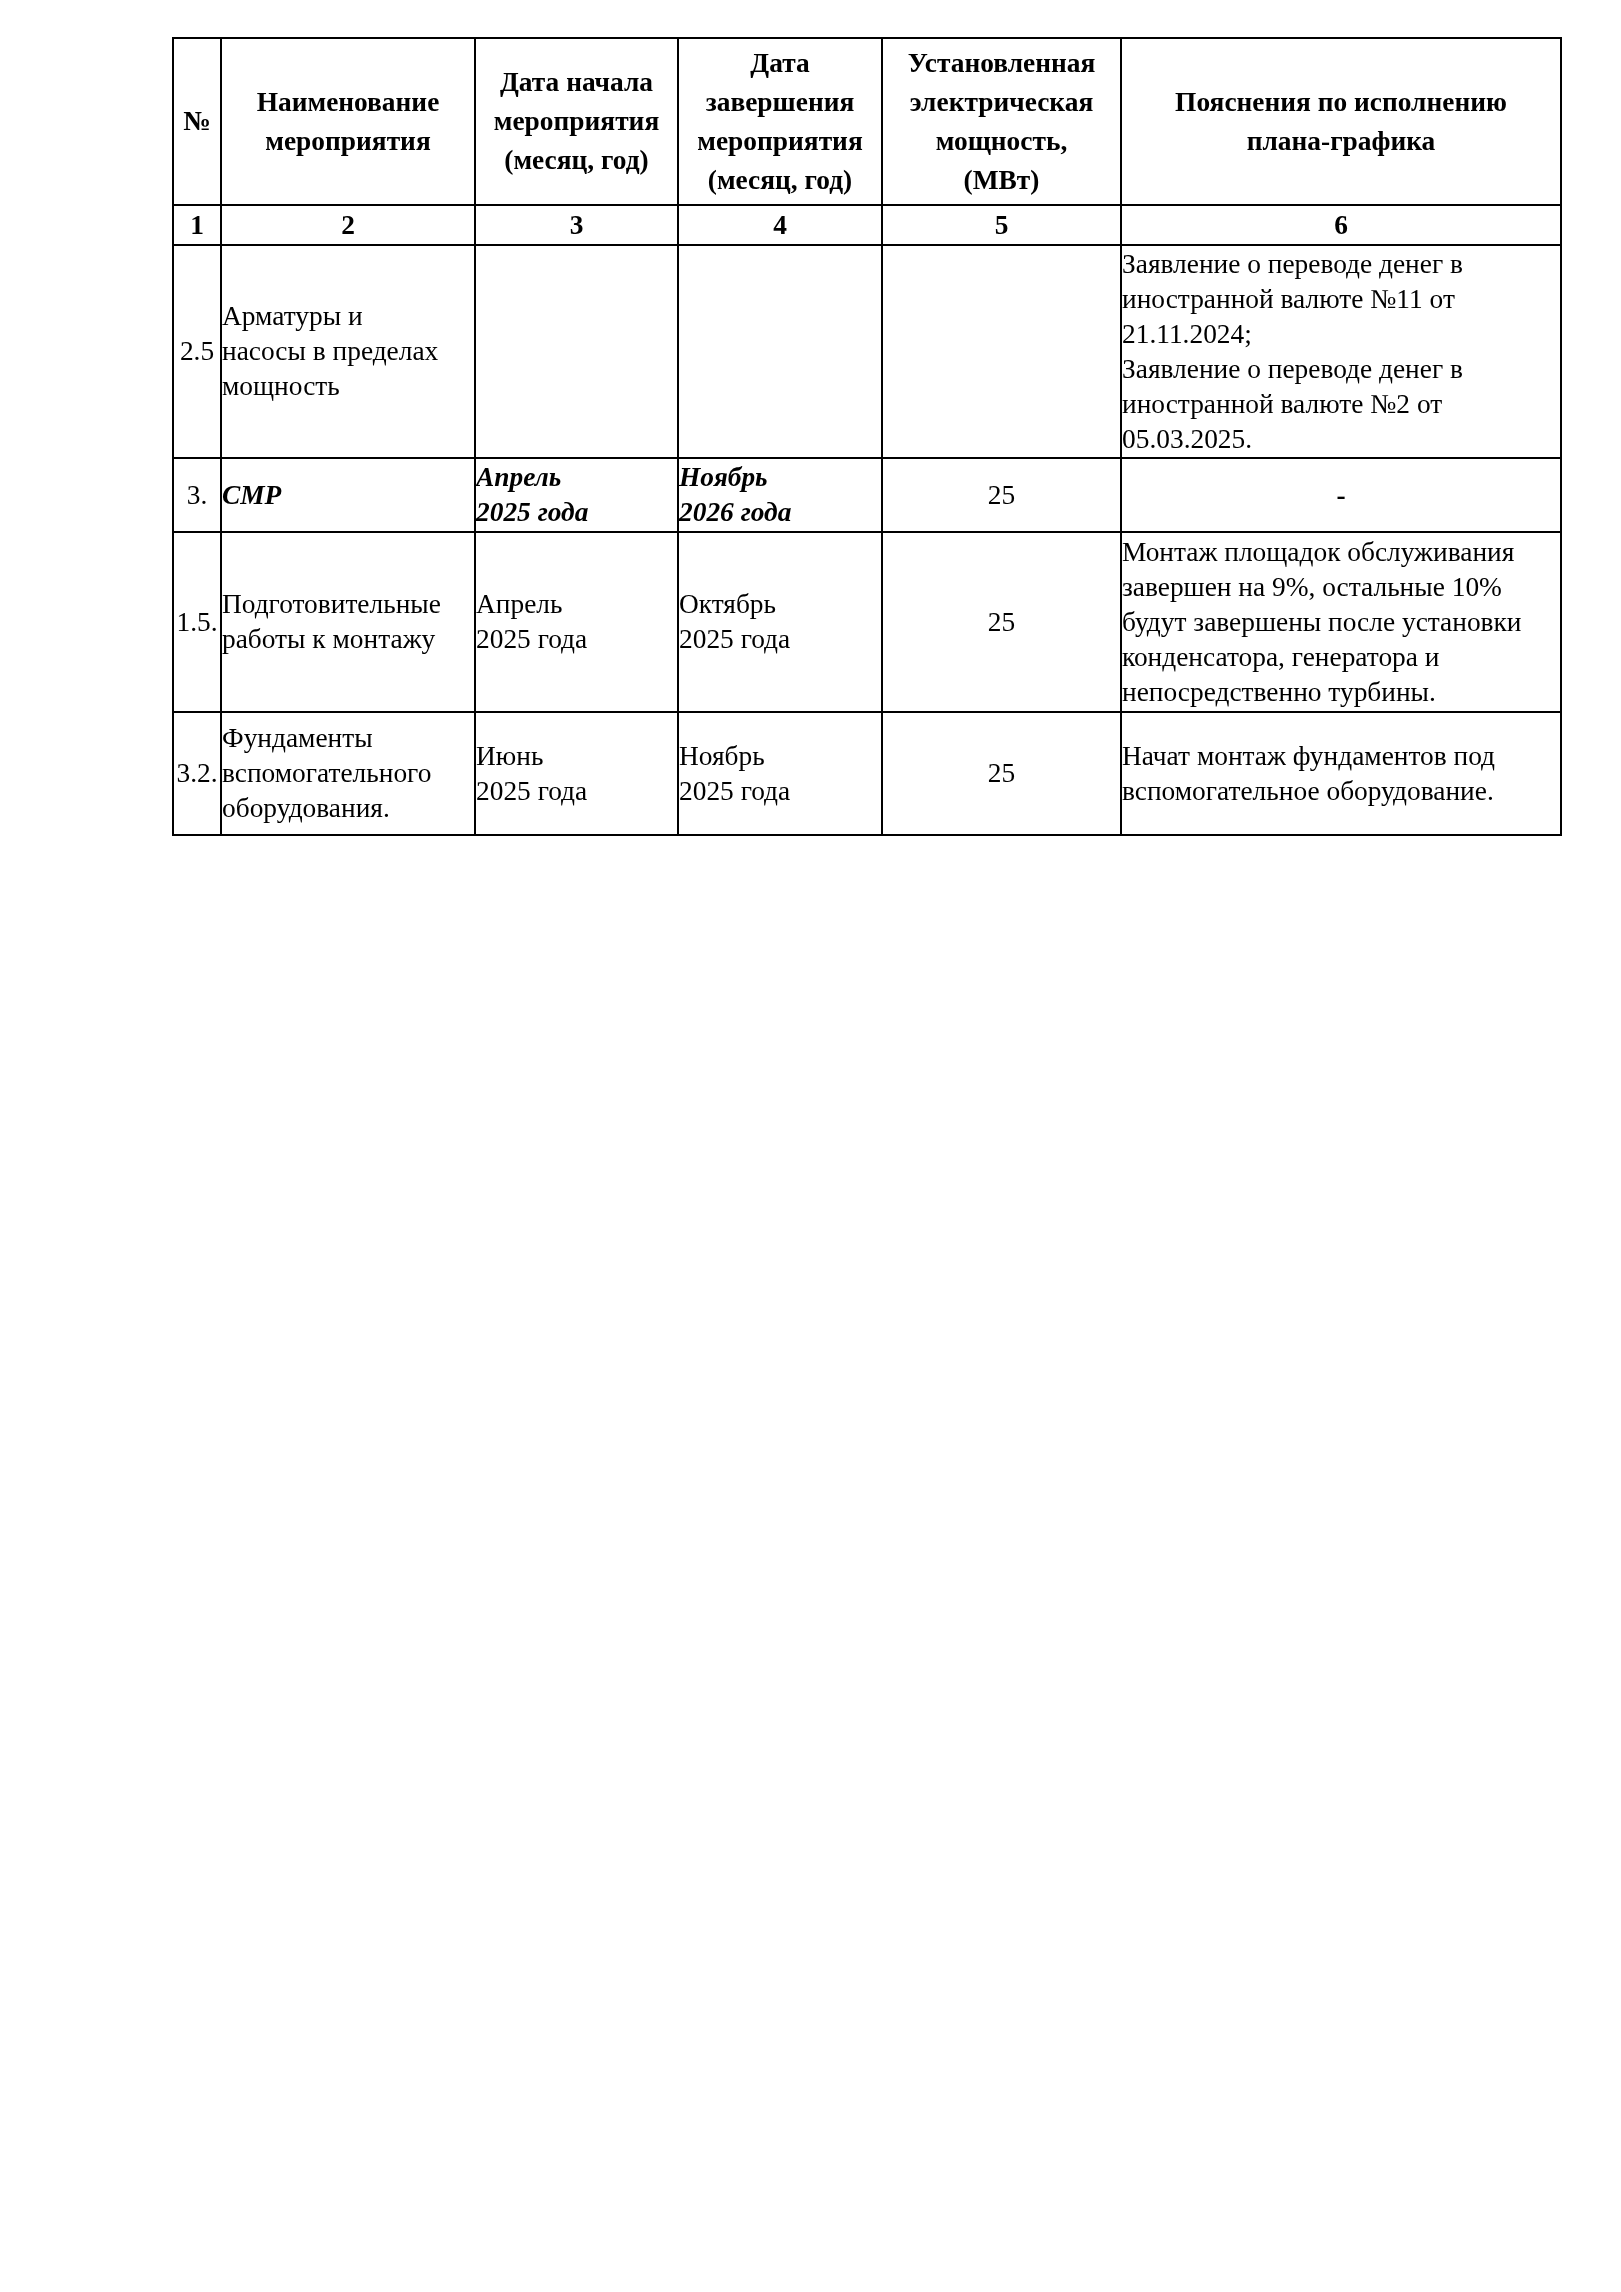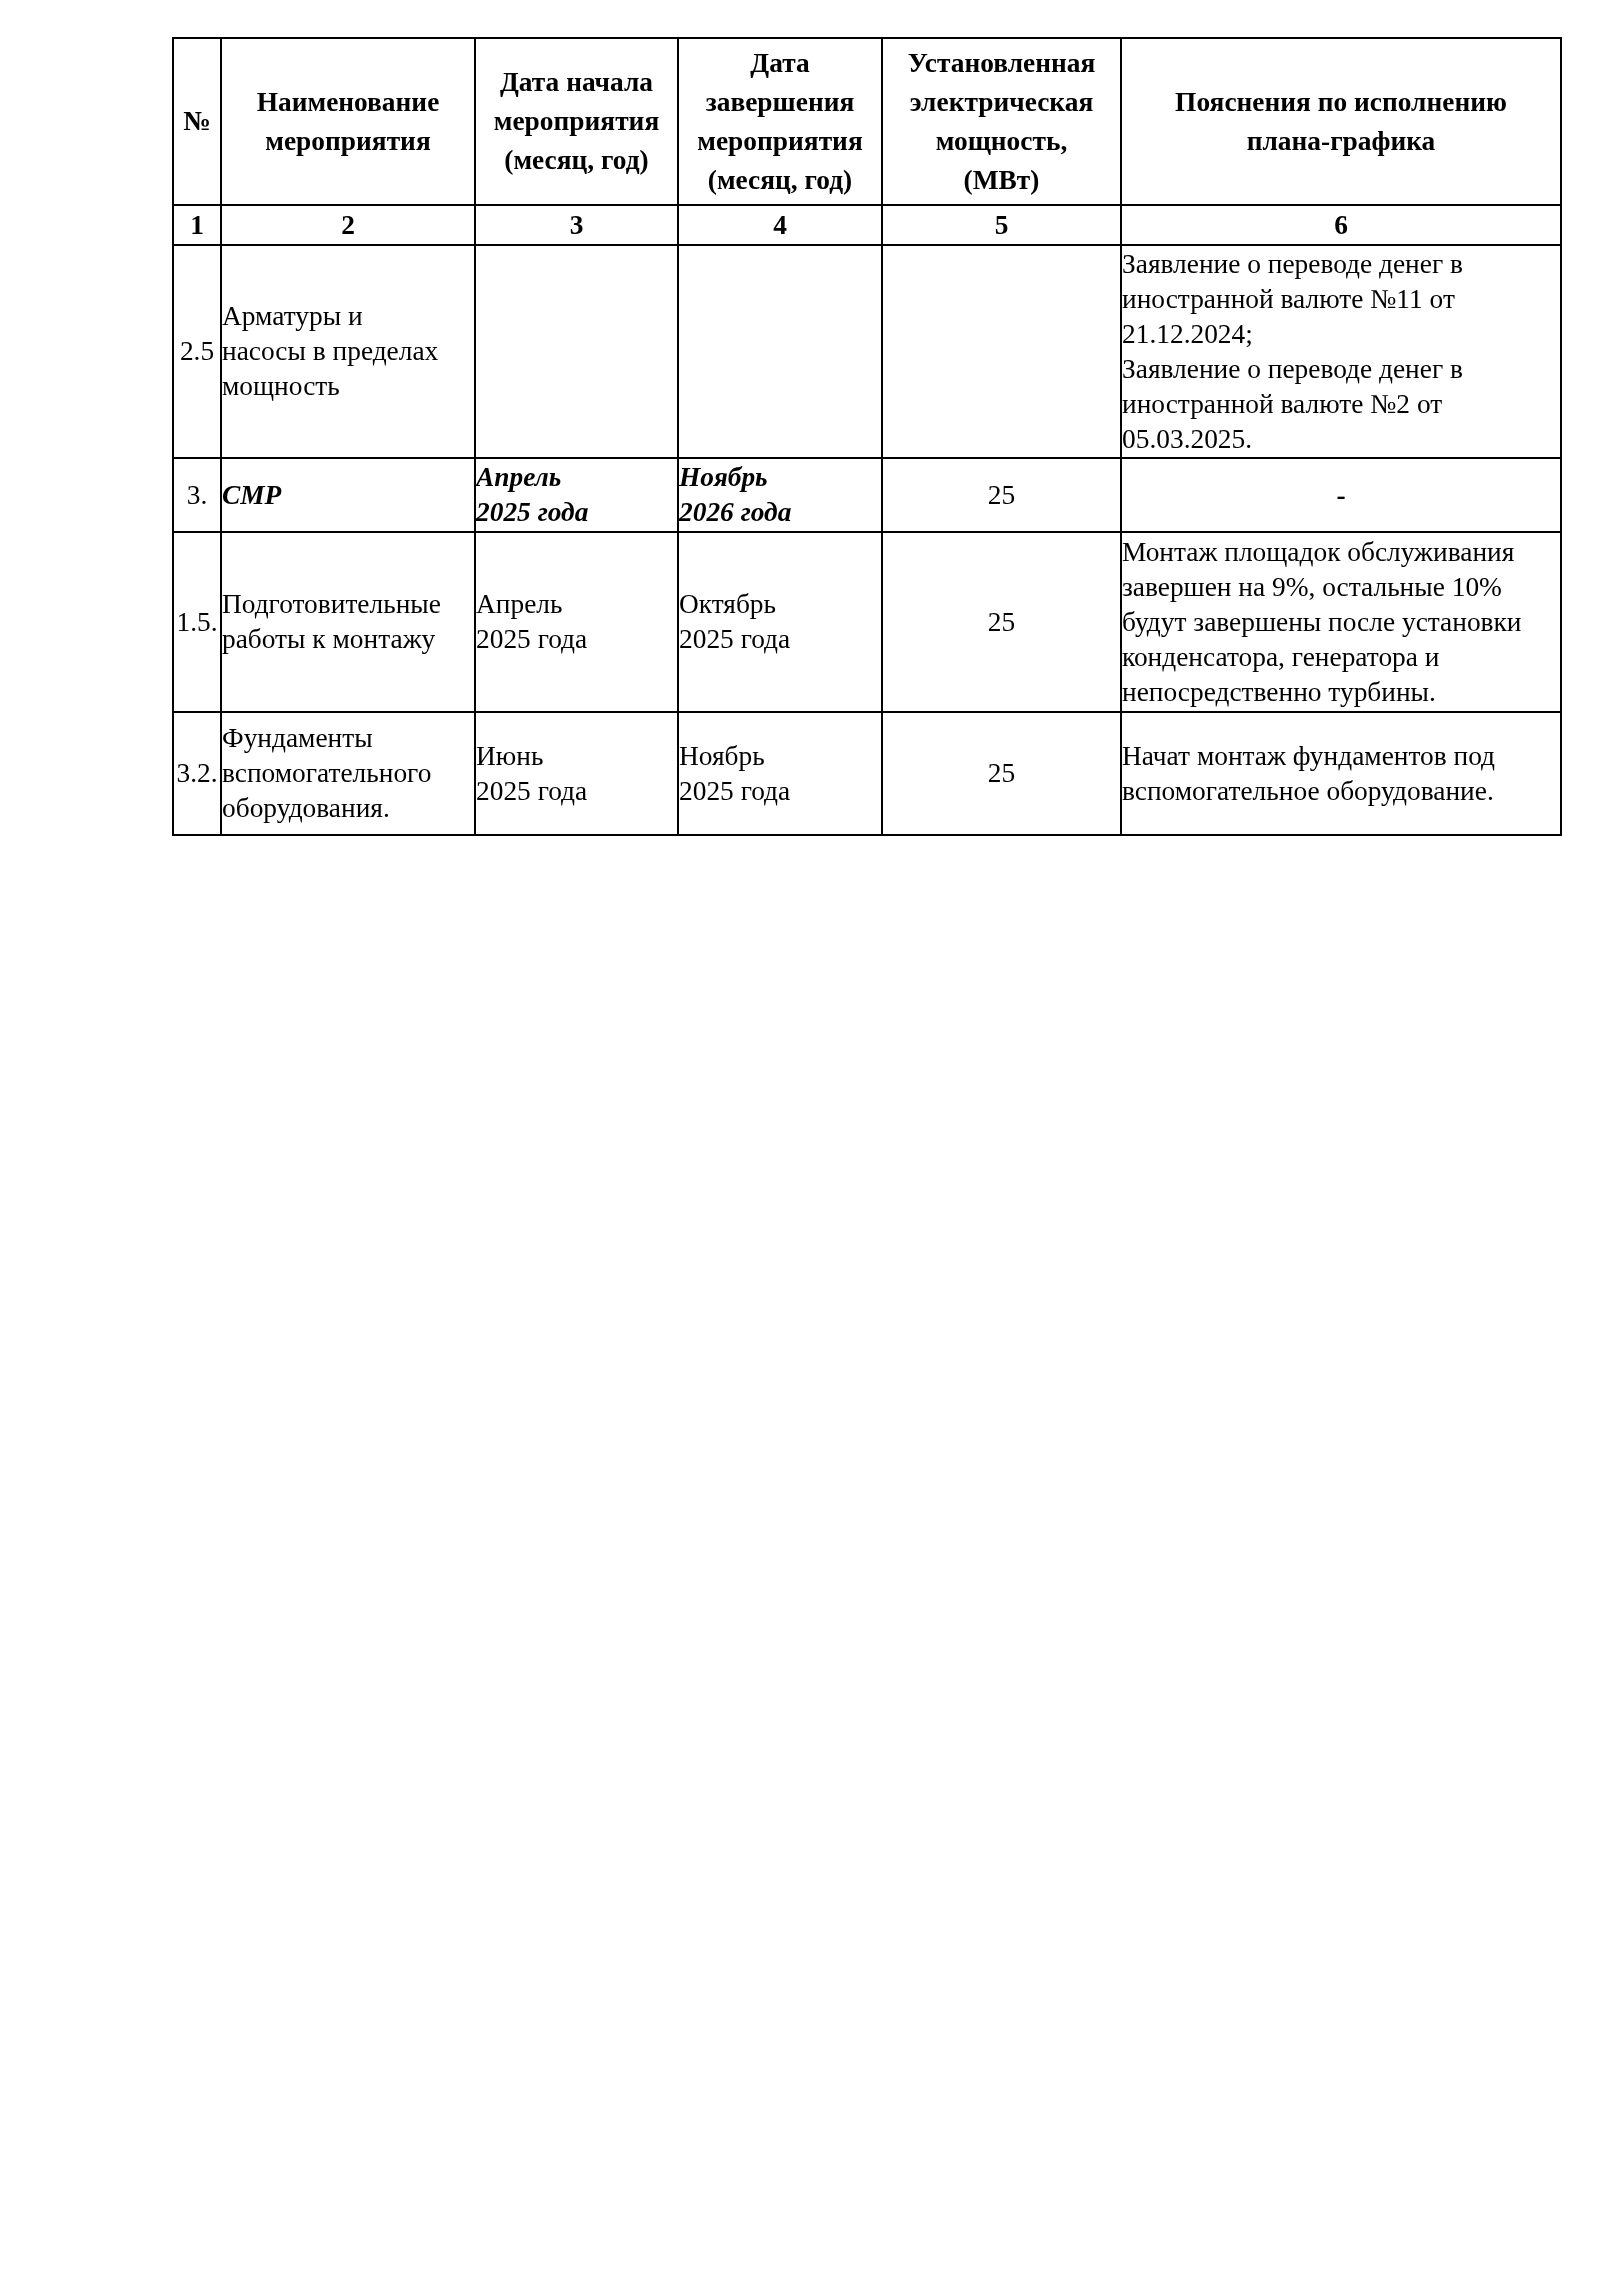--- a/index.html
+++ b/index.html
@@ -108,21 +108,21 @@
       <tr class="row-25">
         <td class="cell-num">2.5</td>
         <td class="cell-name">Арматуры и
 насосы в пределах
 мощность</td>
         <td class="cell-date"></td>
         <td class="cell-date"></td>
         <td class="cell-power"></td>
         <td class="cell-notes">Заявление о переводе денег в
 иностранной валюте №11 от
-21.12.2024;
+21.11.2024;
 Заявление о переводе денег в
 иностранной валюте №2 от
 05.03.2025.</td>
       </tr>
       <tr class="row-3">
         <td class="cell-num">3.</td>
         <td class="cell-name emph">СМР</td>
         <td class="cell-date emph">Апрель
 2025 года</td>
         <td class="cell-date emph">Ноябрь

